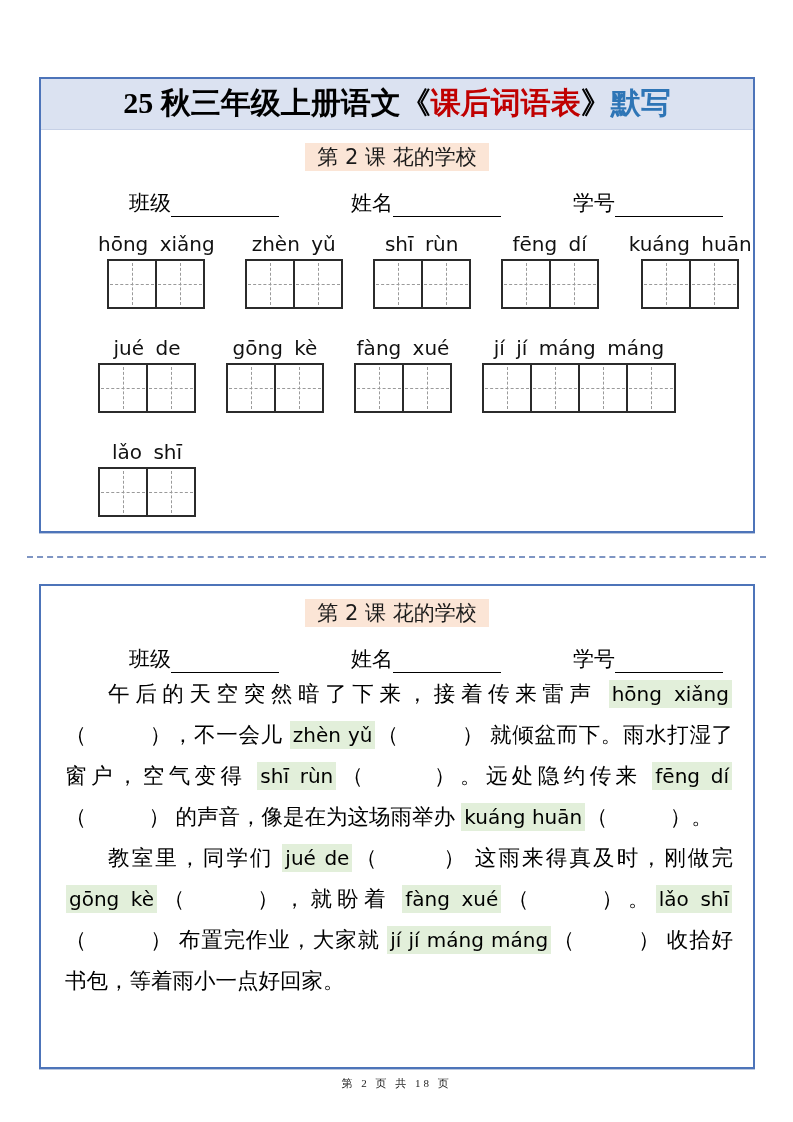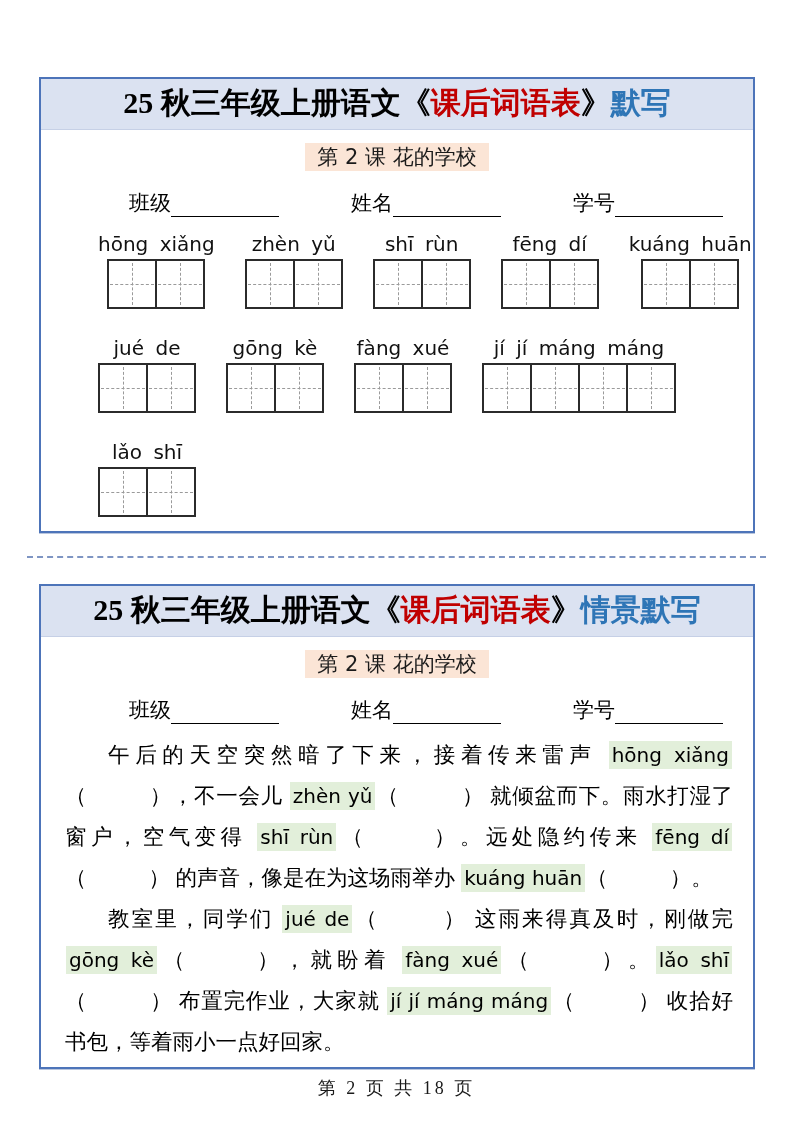--- a/index.html
+++ b/index.html
@@ -47,35 +47,35 @@
   .boxes{display:flex;}
   .cell{width:46px;height:46px;border:2px solid #2b2b2b;position:relative;background:#fff;}
   .cell + .cell{border-left:none;}
   .cell::before{content:"";position:absolute;left:50%;top:2px;bottom:2px;border-left:1px dashed #9a9a9a;}
   .cell::after{content:"";position:absolute;top:50%;left:1px;right:1px;border-top:1px dashed #9a9a9a;}
 
   
   .divider{border-top:2px dashed #7e95c3;margin:23px 27px 26px 27px;height:0;}
 
   
-  .passage{margin-top:10px;}
+  .passage{}
   .para{
     font-size:21.5px;line-height:41px;text-align:justify;text-indent:2em;
     margin:0;padding:0 20px 0 24px;font-family:"Liberation Serif", serif;
   }
   .hl{
     background:#e2efda;font-family:"DejaVu Sans", sans-serif;font-size:20px;
     padding:2px 3px;margin:0 1px;
   }
   .blank{white-space:nowrap;}
   .blank .gap{display:inline-block;width:62px;}
 
   
   .page-footer{
-    text-align:center;font-size:18px;letter-spacing:3px;margin-top:7px;
+    text-align:center;font-size:11px;letter-spacing:3px;margin-top:7px;
     font-family:"Liberation Serif", serif;color:#1a1a1a;
   }
 </style>
 </head>
 <body>
 
 <div class="sheet">
 
   <section class="panel first">
     <header class="panel-title">
@@ -179,23 +179,20 @@
               <div class="cell"></div>
             </div>
           </div>
         </div>
       </div>
   </section>
 
   <div class="divider"></div>
 
   <section class="panel second">
-    <header class="panel-title">
-      <span>25 秋三年级上册语文《</span><span class="t-red">课后词语表</span><span>》</span><span class="t-blue">情景默写</span>
-    </header>
 
     <div class="lesson-wrap">
       <span class="lesson-badge">第 2 课 花的学校</span>
     </div>
 
     <div class="fields-row">
       <span class="field">
         <span>班级</span>
           <span class="f-line"></span>
       </span>

